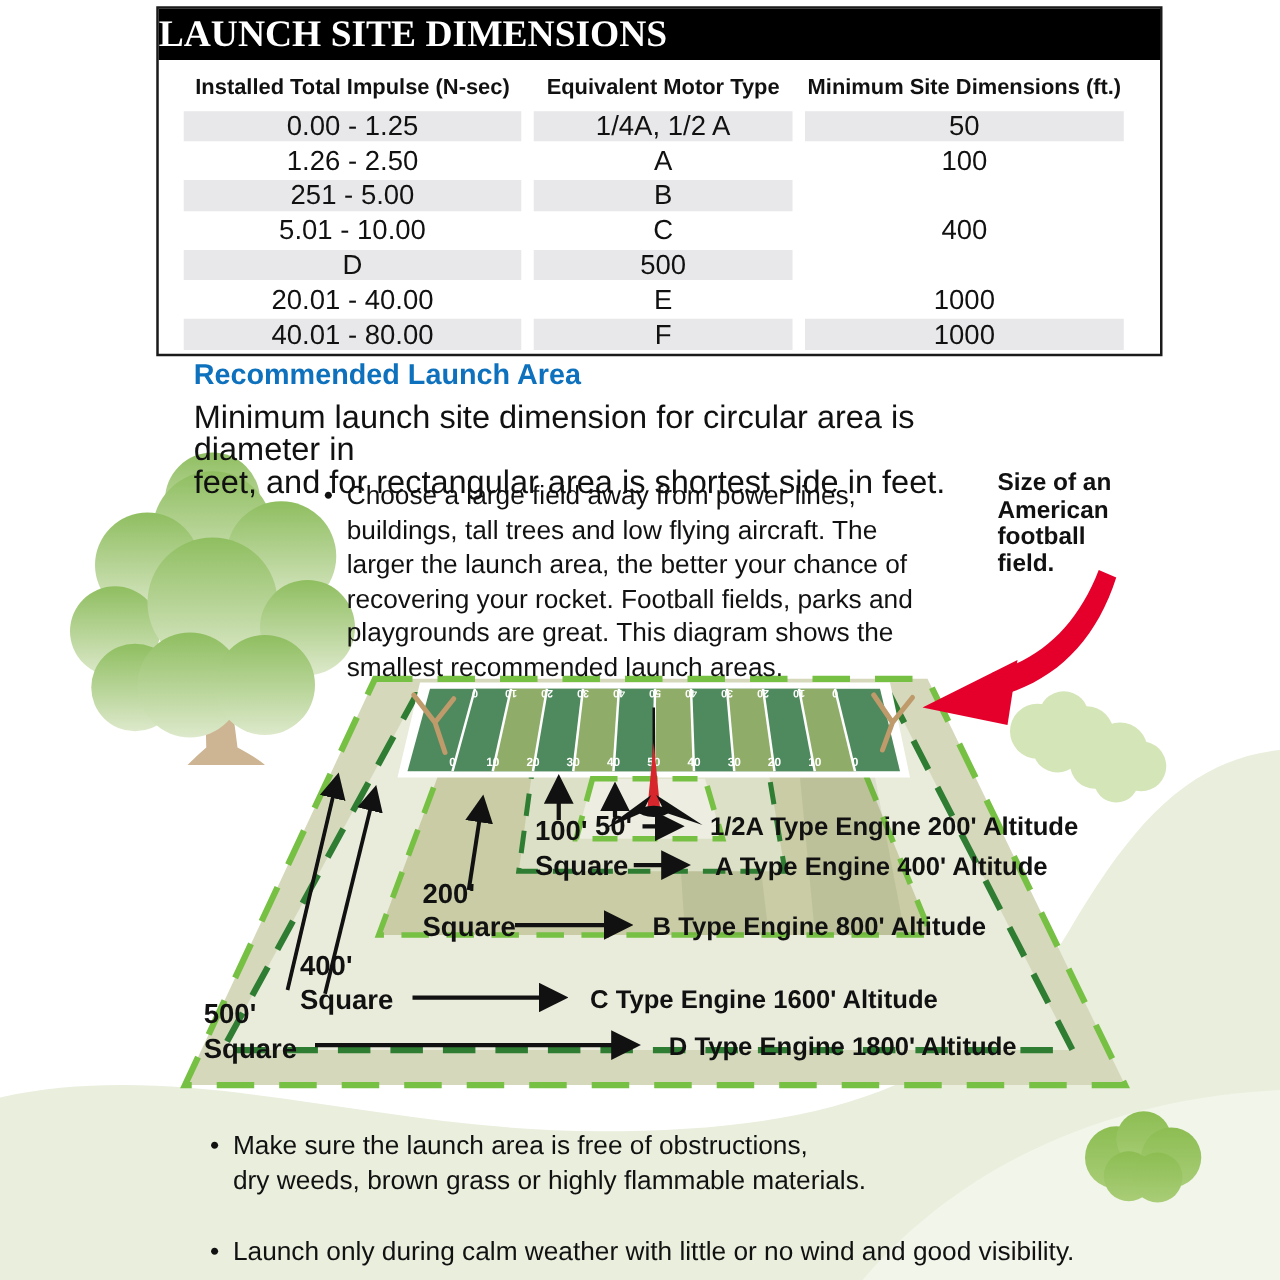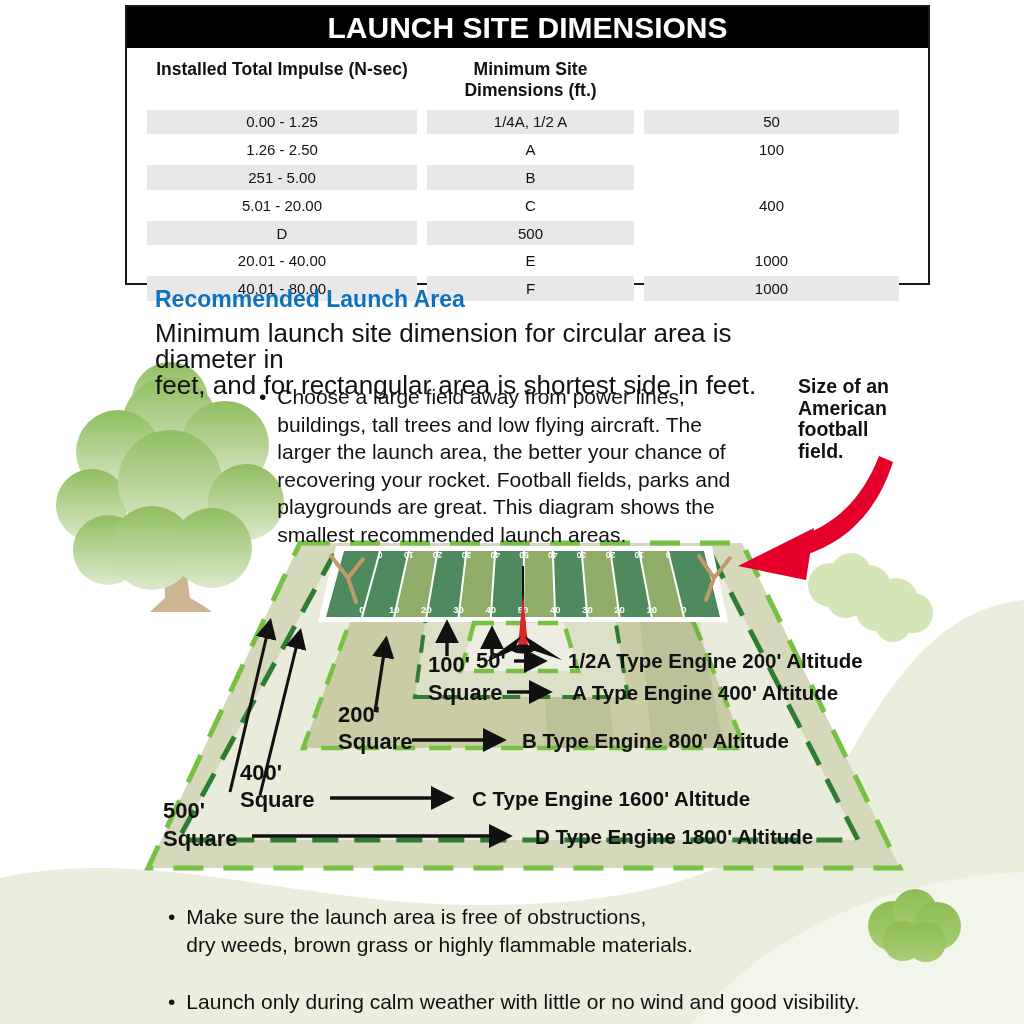--- a/index.html
+++ b/index.html
@@ -4,27 +4,27 @@
 <style>
   html,body{margin:0;padding:0;background:#fff;}
   .page{position:relative;width:1024px;height:1024px;overflow:hidden;background:#fff;
         font-family:"Liberation Sans","DejaVu Sans",sans-serif;color:#111;}
   svg.art{position:absolute;left:0;top:0;width:1024px;height:1024px;}
 
   
   .ls-table{position:absolute;left:125px;top:5px;width:805px;height:280px;
             background:#fff;border:2px solid #1a1a1a;box-sizing:border-box;}
   .ls-title{height:41px;background:#000;color:#fff;font-weight:bold;font-size:30px;
-            line-height:41px;text-align:center;}
+            line-height:41px;text-align:left;font-family:Liberation Serif, serif;}
   .ls-head{display:grid;grid-template-columns:270px 207px 255px;column-gap:10px;
            padding:11px 0 7px 20px;}
   .ls-head div{font-weight:bold;font-size:17.5px;text-align:center;}
   .trow{display:grid;grid-template-columns:270px 207px 255px;column-gap:10px;
         padding-left:20px;height:27.8px;}
-  .tcell{height:24.6px;margin-top:1.6px;font-size:15px;display:flex;
+  .tcell{height:24.6px;margin-top:1.6px;font-size:22px;display:flex;
          align-items:center;justify-content:center;}
   .trow.shade .tcell{background:#e8e8ea;}
 
   
   .rla-head{position:absolute;left:155px;top:286px;font-size:23px;font-weight:bold;color:#0e71bd;}
   .rla-intro{position:absolute;left:155px;top:320px;width:660px;font-size:26px;
              line-height:26px;white-space:pre-line;}
   .bullet{position:absolute;display:flex;gap:11px;font-size:21px;line-height:27.5px;}
   .bullet .dot{font-size:21px;line-height:27.5px;}
   .b-choose{left:259px;top:383px;width:540px;}
@@ -217,39 +217,40 @@
     <circle cx="937" cy="926" r="24"></circle>
         <circle cx="903" cy="941" r="20"></circle>
     <circle cx="926" cy="942" r="20"></circle>
   </g>
 </svg>
 
 <div class="ls-table">
   <div class="ls-title">LAUNCH SITE DIMENSIONS</div>
   <div class="ls-head">
     <div>Installed Total Impulse (N-sec)</div>
+    <div>Equivalent Motor Type</div>
     <div>Minimum Site Dimensions (ft.)</div>
   </div>
   <div id="table-rows">
         <div class="trow shade">
           <div class="tcell">0.00 - 1.25</div>
           <div class="tcell">1/4A, 1/2 A</div>
           <div class="tcell">50</div>
         </div>
         <div class="trow">
           <div class="tcell">1.26 - 2.50</div>
           <div class="tcell">A</div>
           <div class="tcell">100</div>
         </div>
         <div class="trow shade">
           <div class="tcell">251 - 5.00</div>
           <div class="tcell">B</div>
         </div>
         <div class="trow">
-          <div class="tcell">5.01 - 20.00</div>
+          <div class="tcell">5.01 - 10.00</div>
           <div class="tcell">C</div>
           <div class="tcell">400</div>
         </div>
         <div class="trow shade">
           <div class="tcell">D</div>
           <div class="tcell">500</div>
         </div>
         <div class="trow">
           <div class="tcell">20.01 - 40.00</div>
           <div class="tcell">E</div>

